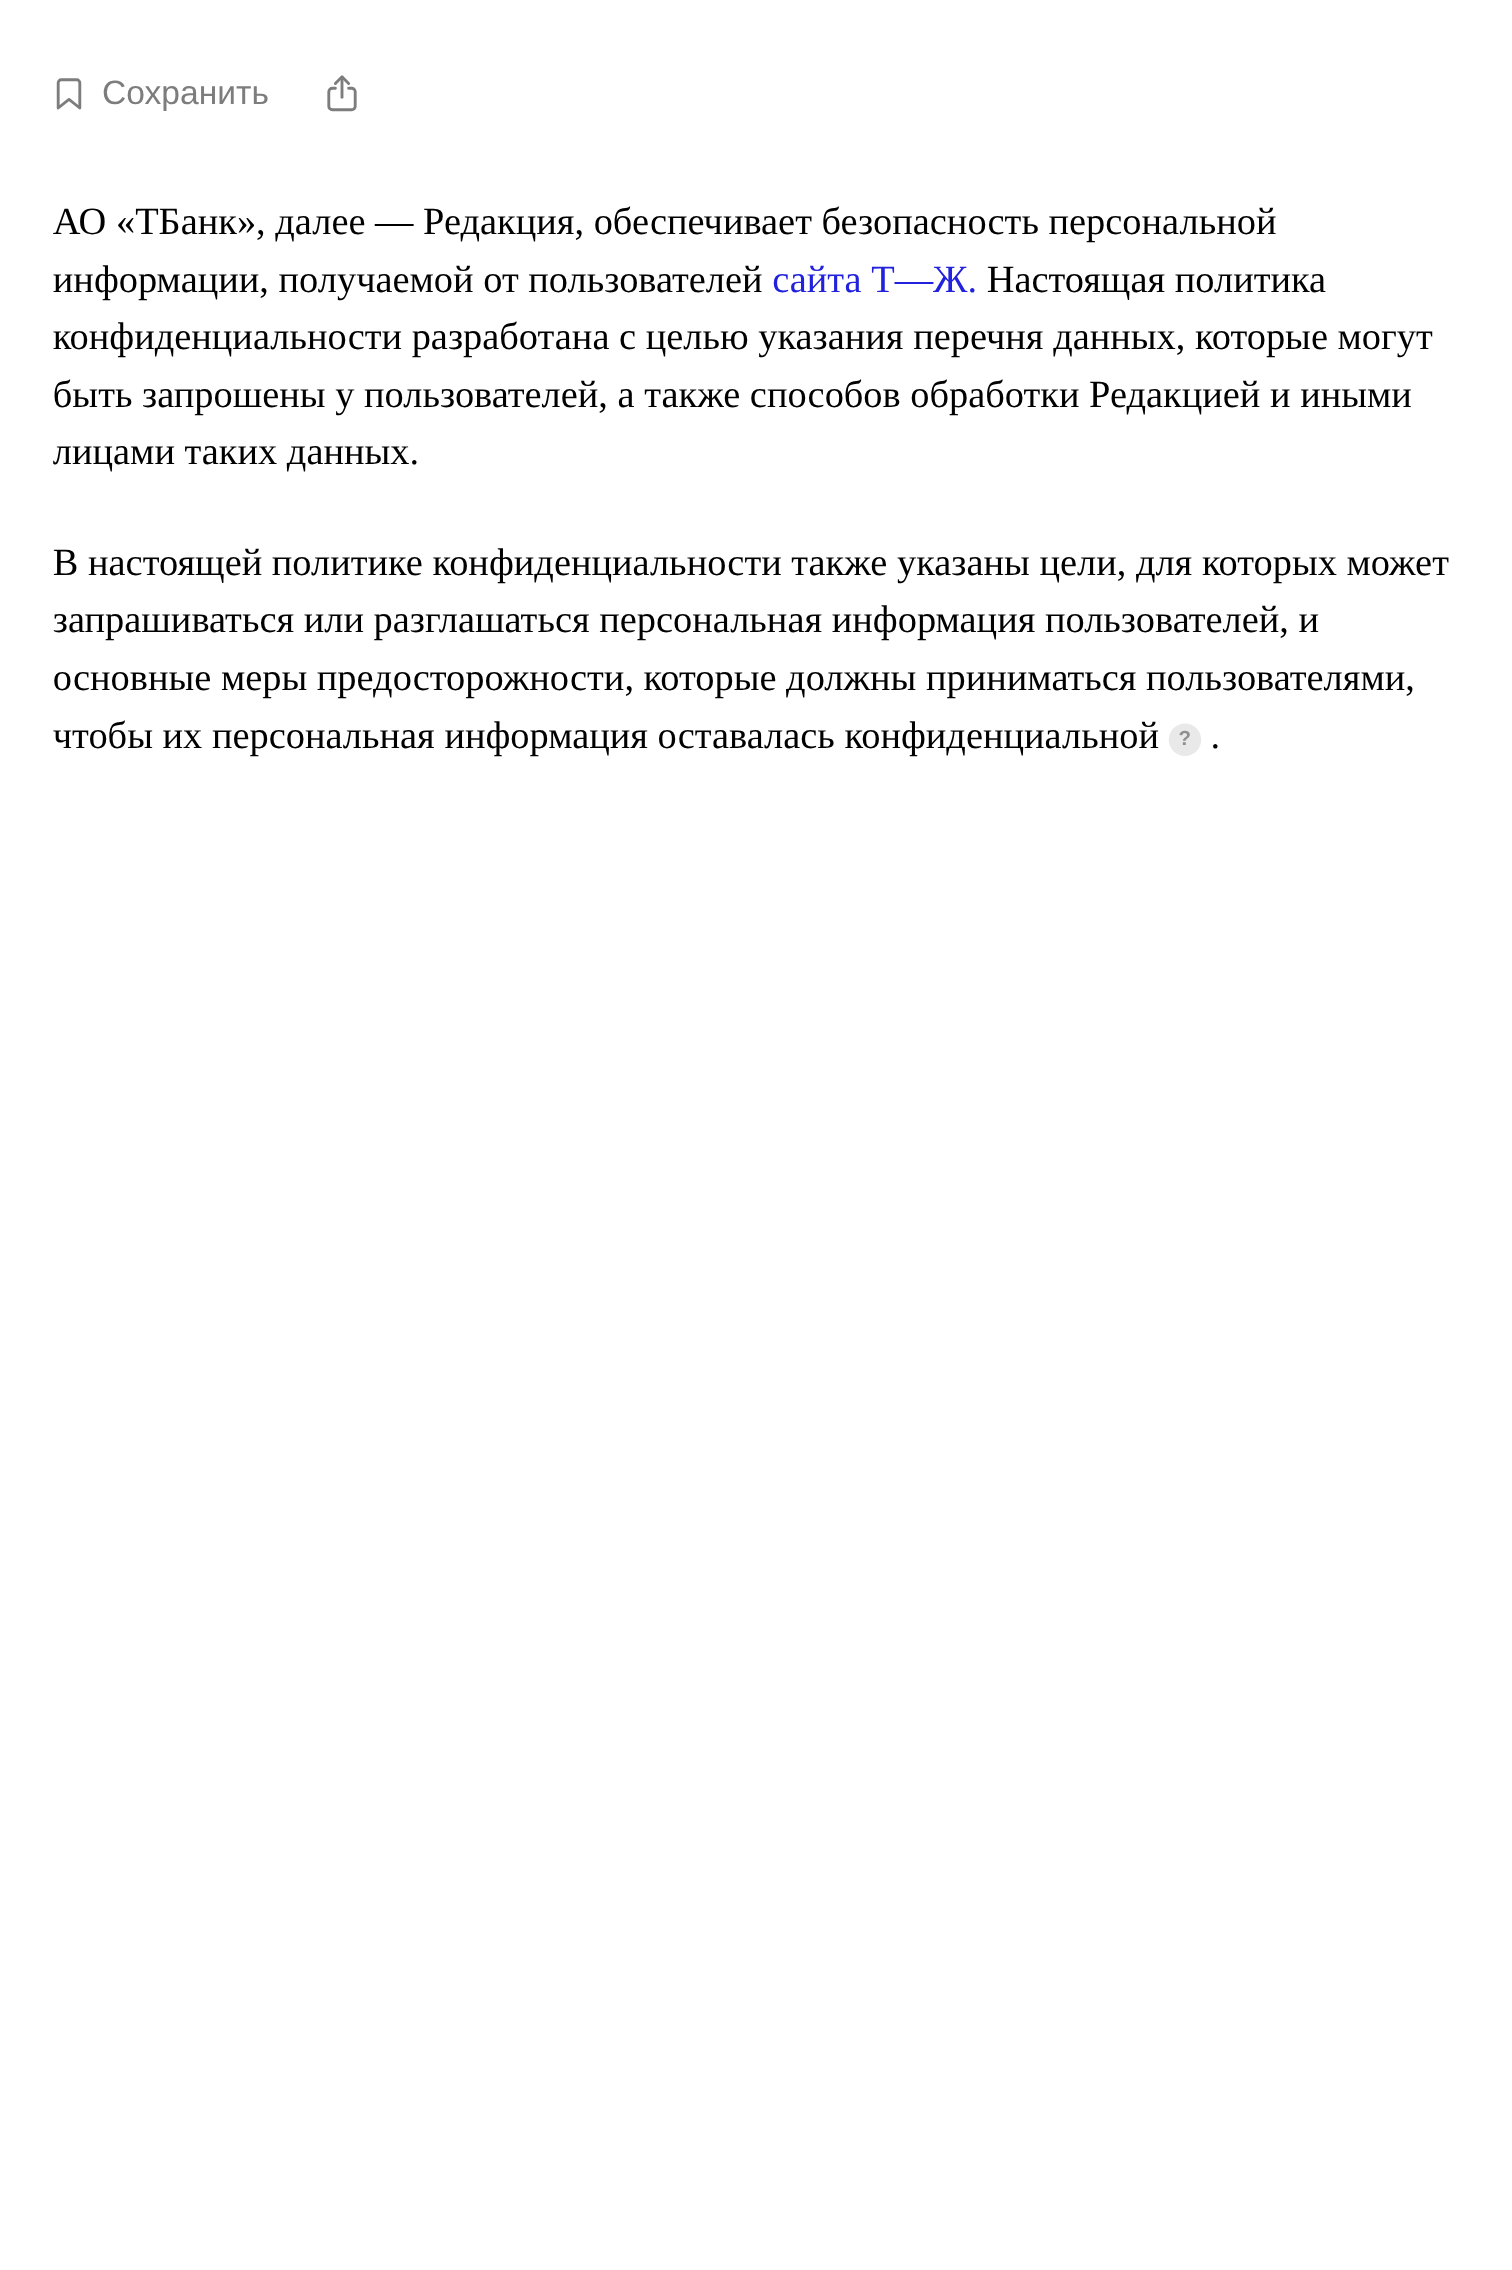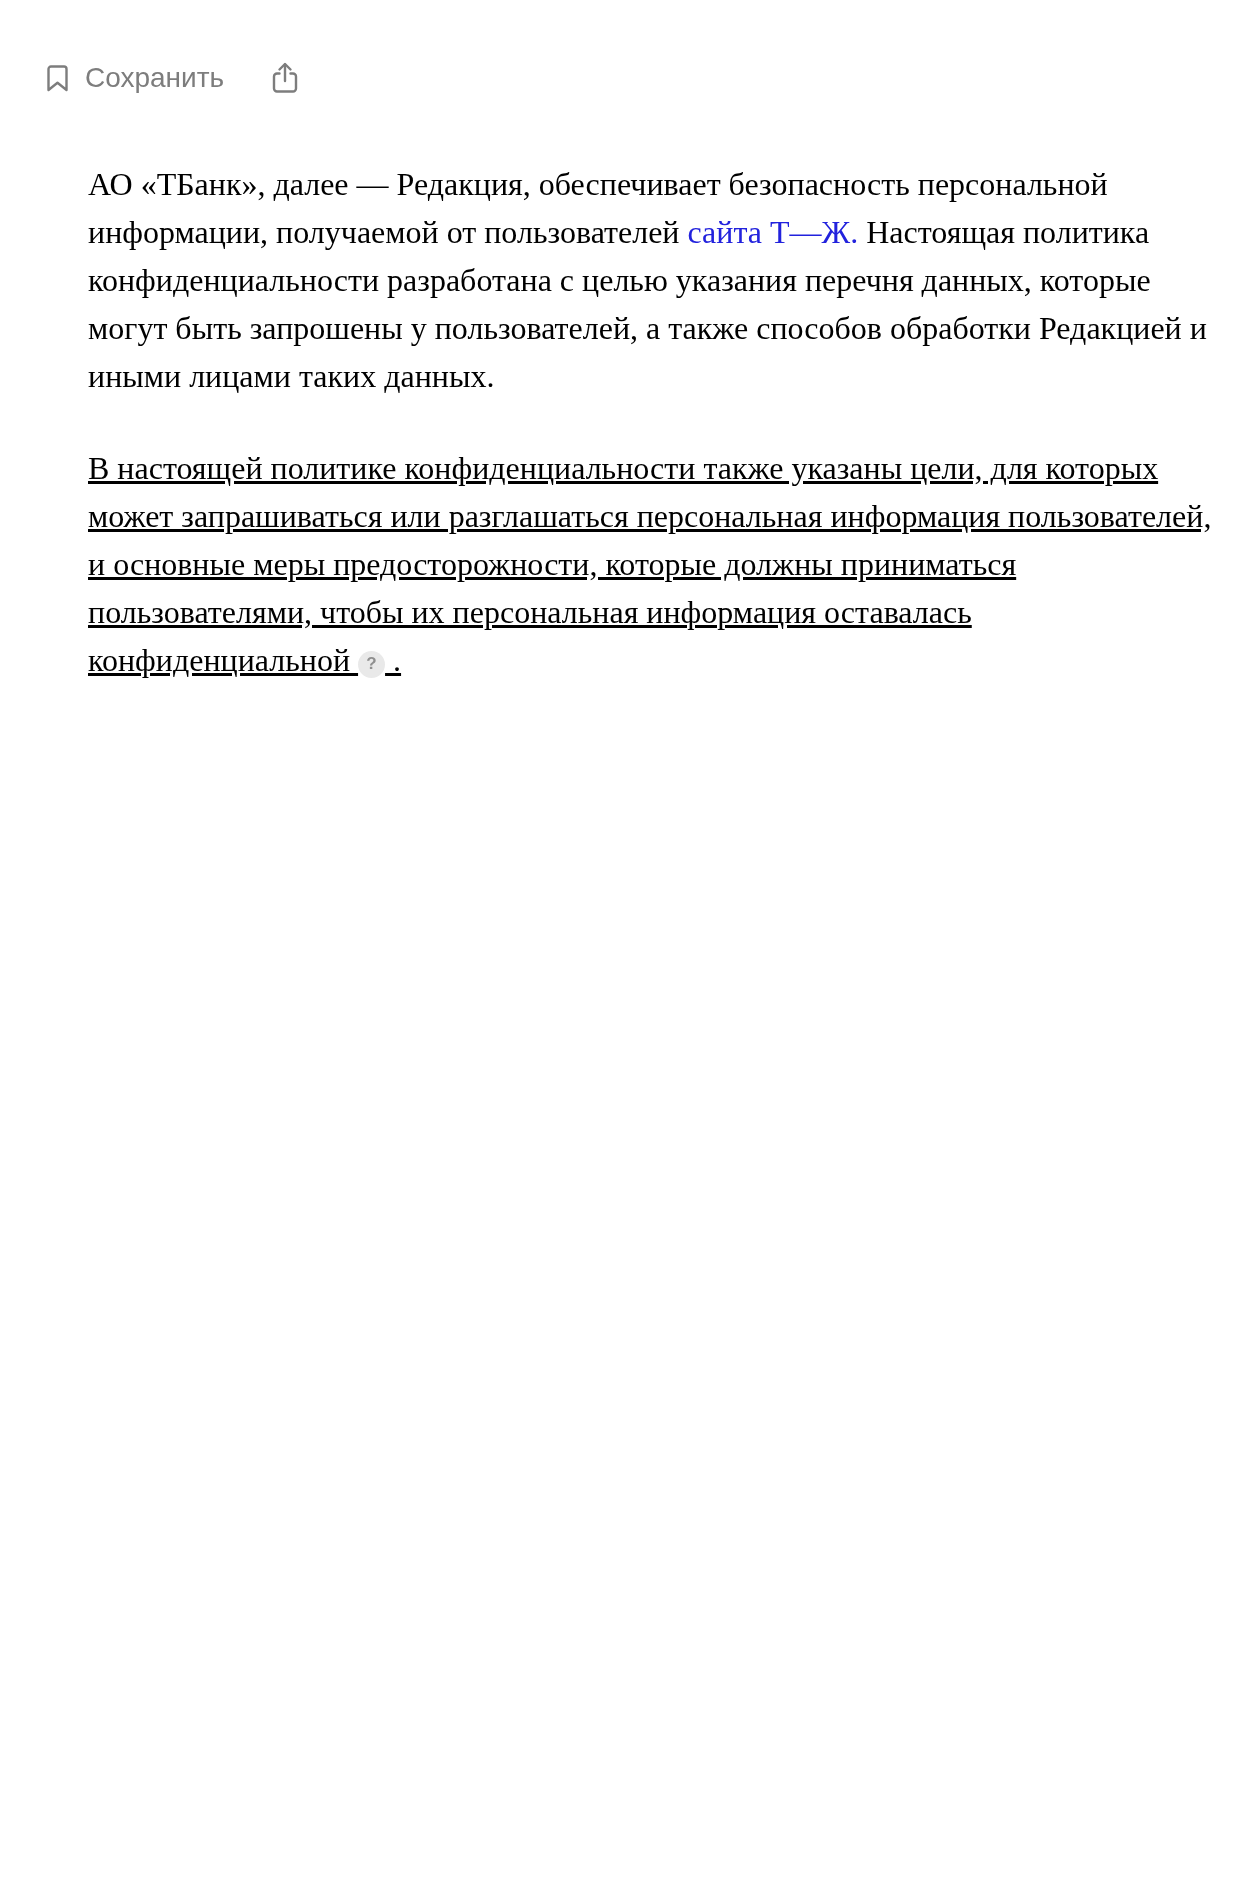--- a/index.html
+++ b/index.html
@@ -54,25 +54,23 @@
   .tool-btn svg{display:block;}
   .tool-btn svg *{stroke:var(--muted-color);}
   .article{
     margin-top:60px;
     max-width:1176px;
   }
   .article p{
     font-size:32px;
     line-height:48px;
     color:var(--text-color);
-    margin-left:44px;
   }
   .article p + p{
     margin-top:44px;
-    text-decoration:underline;
   }
   a.inline-link{
     color:var(--link-color);
     text-decoration:none;
     cursor:pointer;
   }
   .help-badge{
     display:inline-flex;
     align-items:center;
     justify-content:center;

